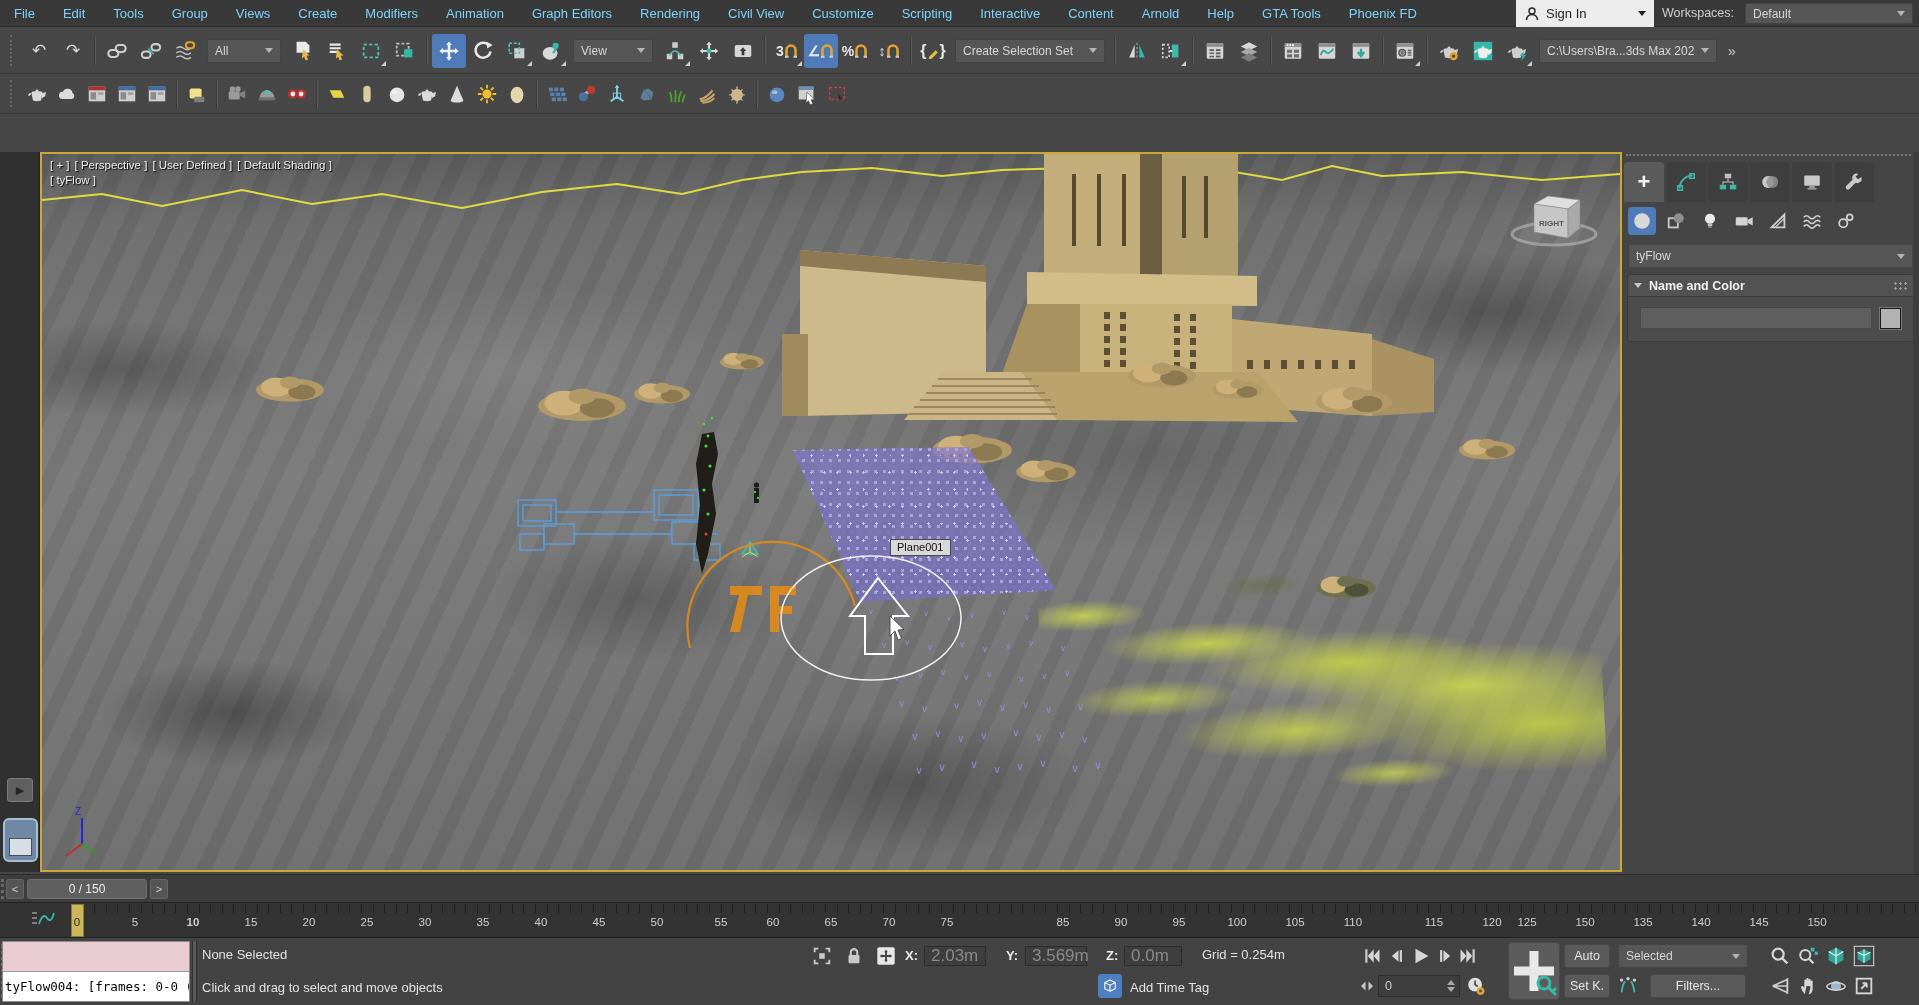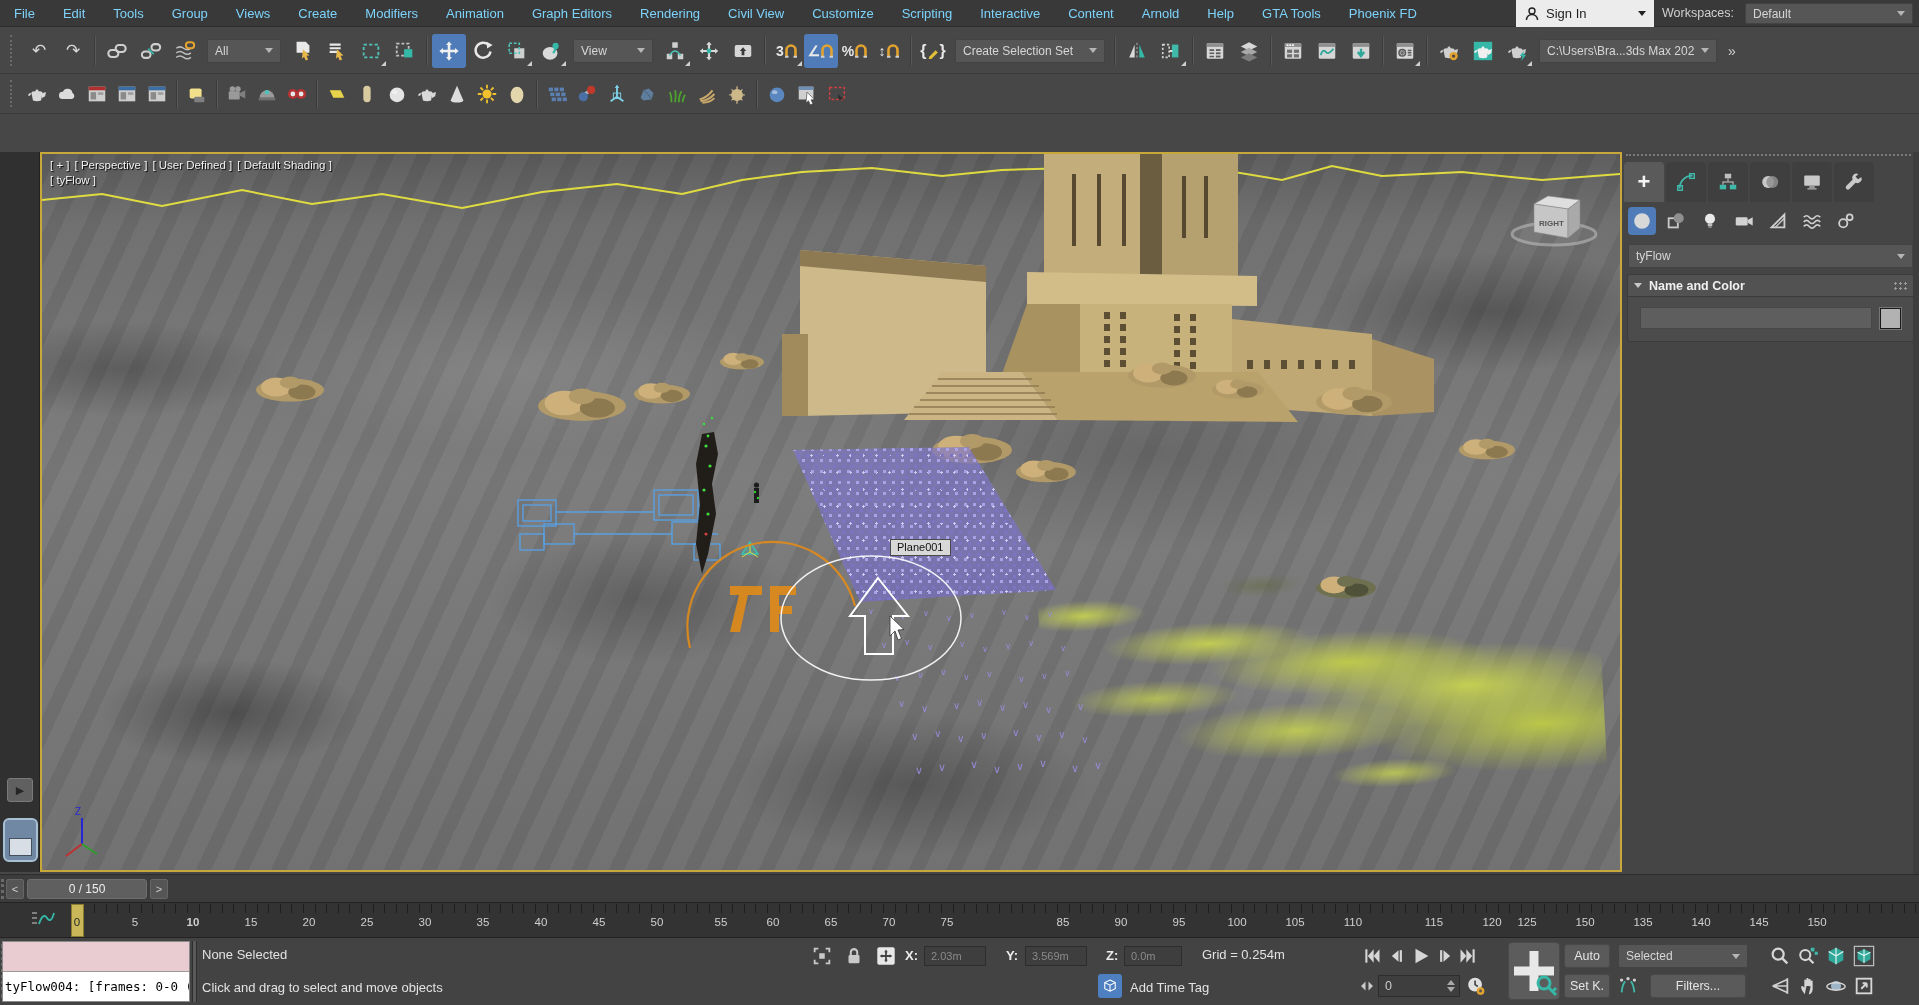--- a/index.html
+++ b/index.html
@@ -163,21 +163,21 @@
   #listener .pink { height:30px; background:#e9ccd2; border-bottom:1px solid #9a9a9a; }
   #listener .white { height:29px; background:#fff; color:#000;
     font-family:"DejaVu Sans Mono", monospace; font-size:12.5px; line-height:29px;
     white-space:nowrap; overflow:hidden; padding-left:2px; }
   #lsplit { position:absolute; left:192px; top:3px; width:5px; height:61px; background:#5a5a5a;
     border-left:1px solid #2e2e2e; border-right:1px solid #2e2e2e; }
   .sbtext { position:absolute; font-size:13px; color:#e2e2e2; }
   .sbicon { position:absolute; width:24px; height:24px; display:flex; align-items:center; justify-content:center; }
   .coordlabel { position:absolute; font-size:13px; font-weight:bold; color:#ececec; }
   .coordfld { position:absolute; height:20px; background:#3e3e3e; border:1px solid #2d2d2d;
-    color:#8a8a8a; font-size:11px; display:flex; align-items:center; padding-left:6px; }
+    color:#8a8a8a; font-size:17px; display:flex; align-items:center; padding-left:6px; }
   .sbbtn { position:absolute; background:#5a5a5a; border:1px solid #494949; border-radius:3px;
     color:#e4e4e4; font-size:12.5px; display:flex; align-items:center; justify-content:center; }
   #keybtn { position:absolute; left:1508px; top:4px; width:52px; height:58px; background:#5c5c5c;
     border:1px solid #4a4a4a; border-radius:4px; }
   #timecube { position:absolute; left:1098px; top:36px; width:24px; height:24px; background:#4e7fc0;
     border-radius:3px; display:flex; align-items:center; justify-content:center; }
   #framespin { position:absolute; left:1378px; top:37px; width:82px; height:22px; background:#3e3e3e;
     border:1px solid #2d2d2d; color:#ccc; font-size:12.5px; display:flex; align-items:center; padding-left:6px; }
   #framespin .spin { margin-left:auto; display:flex; flex-direction:column; gap:2px; padding-right:4px; }
   #framespin .spin i { width:0;height:0;border-left:4px solid transparent;border-right:4px solid transparent; }

